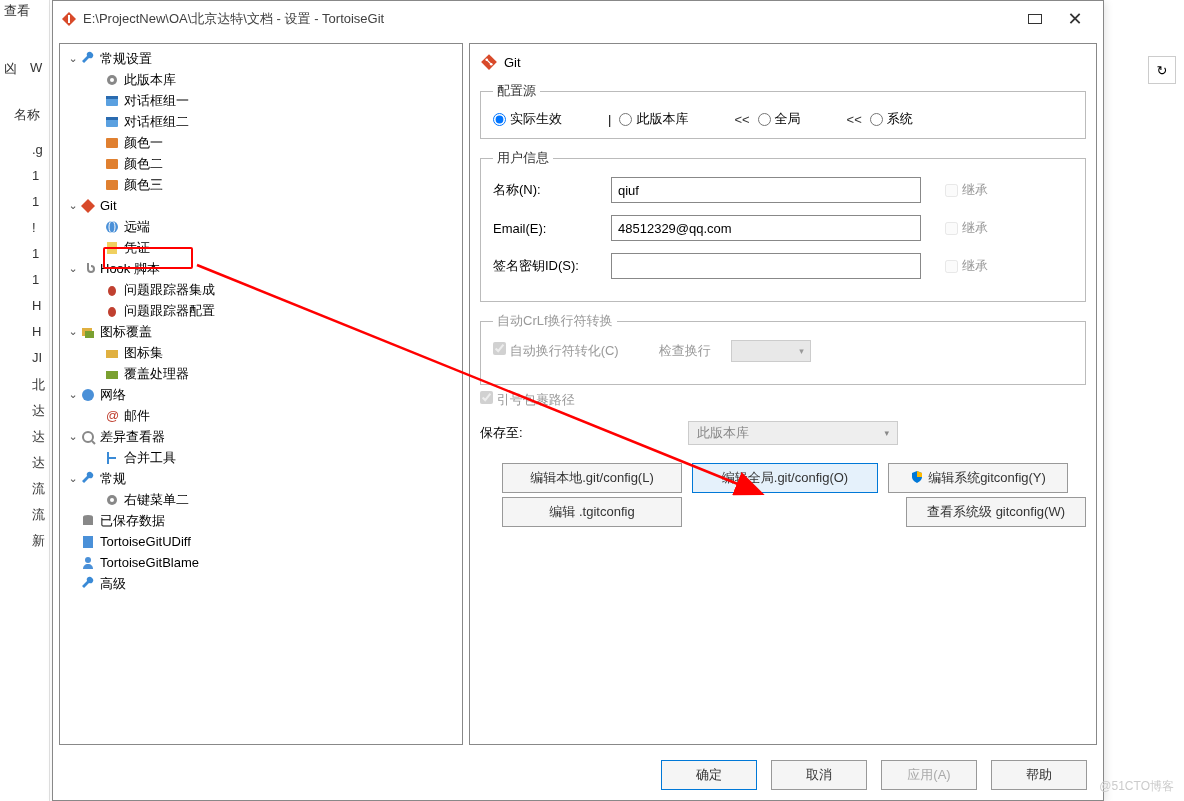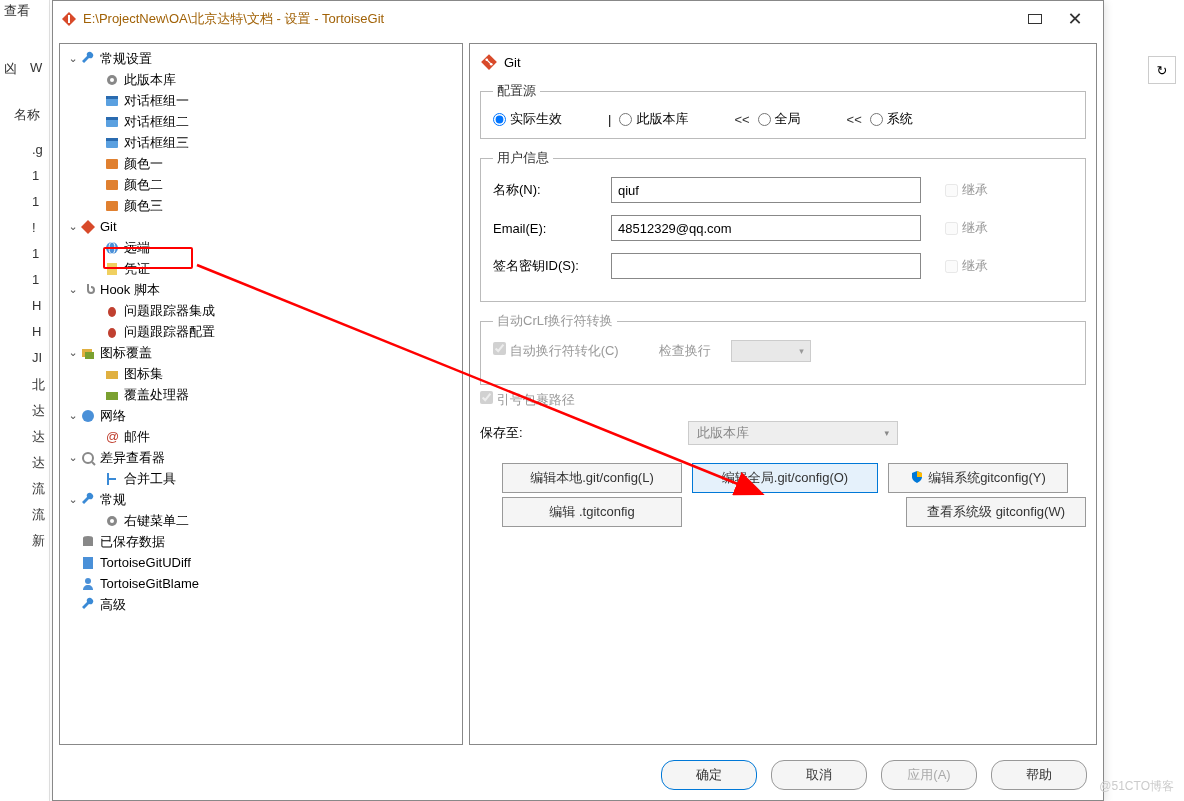--- a/index.html
+++ b/index.html
@@ -5,21 +5,21 @@
 * { box-sizing: border-box; margin: 0; padding: 0; font-family: "Microsoft YaHei", "Segoe UI", sans-serif; font-size: 13px; }
 body { background: #fff; width: 1184px; height: 801px; overflow: hidden; position: relative; }
 
 .bg-left { position: absolute; left: 0; top: 0; width: 50px; height: 801px; background: #fff; border-right: 1px solid #e0e0e0; }
 .bg-top { position: absolute; left: 0; top: 0; width: 1184px; height: 18px; background: #fff; }
 .bg-left .lbl { position: absolute; color: #333; }
 
 .dialog { position: absolute; left: 52px; top: 0; width: 1052px; height: 801px; background: #fff; border: 1px solid #888; box-shadow: 2px 2px 8px rgba(0,0,0,0.1); }
 .titlebar { height: 36px; display: flex; align-items: center; padding: 0 8px; }
 .titlebar .ticon { width: 16px; height: 16px; margin-right: 6px; }
-.titlebar .title { flex: 1; color: #a16207; }
+.titlebar .title { flex: 1; color: #404040; }
 .titlebar .winbtn { width: 40px; height: 28px; display: flex; align-items: center; justify-content: center; color: #333; }
 .titlebar .max { border: 1.5px solid #333; width: 14px; height: 10px; position: relative; }
 .titlebar .close { font-size: 18px; }
 
 .content { display: flex; height: 714px; padding: 6px; }
 .tree-panel { width: 404px; border: 1px solid #888; background: #fff; overflow: auto; padding: 4px 0; }
 .tree-node { display: flex; align-items: center; height: 21px; padding-left: 6px; position: relative; }
 .tree-node .indent { display: inline-block; }
 .chev { width: 14px; text-align: center; color: #555; font-size: 11px; display: inline-block; }
 .node-icon { width: 16px; height: 16px; margin-right: 4px; display: inline-flex; align-items: center; justify-content: center; }
@@ -51,21 +51,21 @@
 .save-row .lbl { width: 208px; }
 .save-combo { width: 210px; height: 24px; background: #eee; border: 1px solid #ccc; display: flex; align-items: center; padding: 0 8px; color: #888; justify-content: space-between; }
 
 .btn-row { display: flex; gap: 10px; margin-bottom: 4px; }
 .btn { height: 30px; border: 1px solid #999; background: #f5f5f5; padding: 0 14px; display: flex; align-items: center; justify-content: center; color: #333; cursor: pointer; }
 .btn.highlight { border: 1px solid #0078d7; background: #e5f1fb; }
 .btn .shield { margin-right: 4px; }
 .btn-row2 { display: flex; justify-content: space-between; }
 
 .button-bar { position: absolute; bottom: 10px; right: 16px; display: flex; gap: 14px; }
-.button-bar .btn { width: 96px; justify-content: center; border-radius: 13px; }
+.button-bar .btn { width: 96px; justify-content: center; }
 .button-bar .btn.def { border: 1.5px solid #0078d7; }
 .button-bar .btn.dis { color: #aaa; }
 
 .arrow-svg { position: absolute; left: 52px; top: 256px; width: 720px; height: 260px; pointer-events: none; }
 
 .refresh-btn { position: absolute; right: 8px; top: 56px; width: 28px; height: 28px; border: 1px solid #ccc; display: flex; align-items: center; justify-content: center; }
 
 .watermark { position: absolute; right: 10px; bottom: 6px; color: #ccc; font-size: 12px; }
 
 input[type=radio] { width: 13px; height: 13px; }
@@ -157,31 +157,20 @@
               <rect x="2" y="3" width="12" height="3" fill="#2a6bb0"></rect>
             </svg>
           </span>
           <span class="node-label">对话框组二</span>
         </div>
         <div class="tree-node">
           <span class="indent" style="width: 24px;"></span>
           <span class="chev"></span>
           <span class="node-icon">
             <svg viewBox="0 0 16 16">
-              <rect x="2" y="3" width="12" height="10" fill="#5aa0e0" rx="1"></rect>
-              <rect x="2" y="3" width="12" height="3" fill="#2a6bb0"></rect>
-            </svg>
-          </span>
-          <span class="node-label">对话框组三</span>
-        </div>
-        <div class="tree-node">
-          <span class="indent" style="width: 24px;"></span>
-          <span class="chev"></span>
-          <span class="node-icon">
-            <svg viewBox="0 0 16 16">
               <rect x="2" y="3" width="12" height="10" fill="#e08030" rx="1"></rect>
             </svg>
           </span>
           <span class="node-label">颜色一</span>
         </div>
         <div class="tree-node">
           <span class="indent" style="width: 24px;"></span>
           <span class="chev"></span>
           <span class="node-icon">
             <svg viewBox="0 0 16 16">

